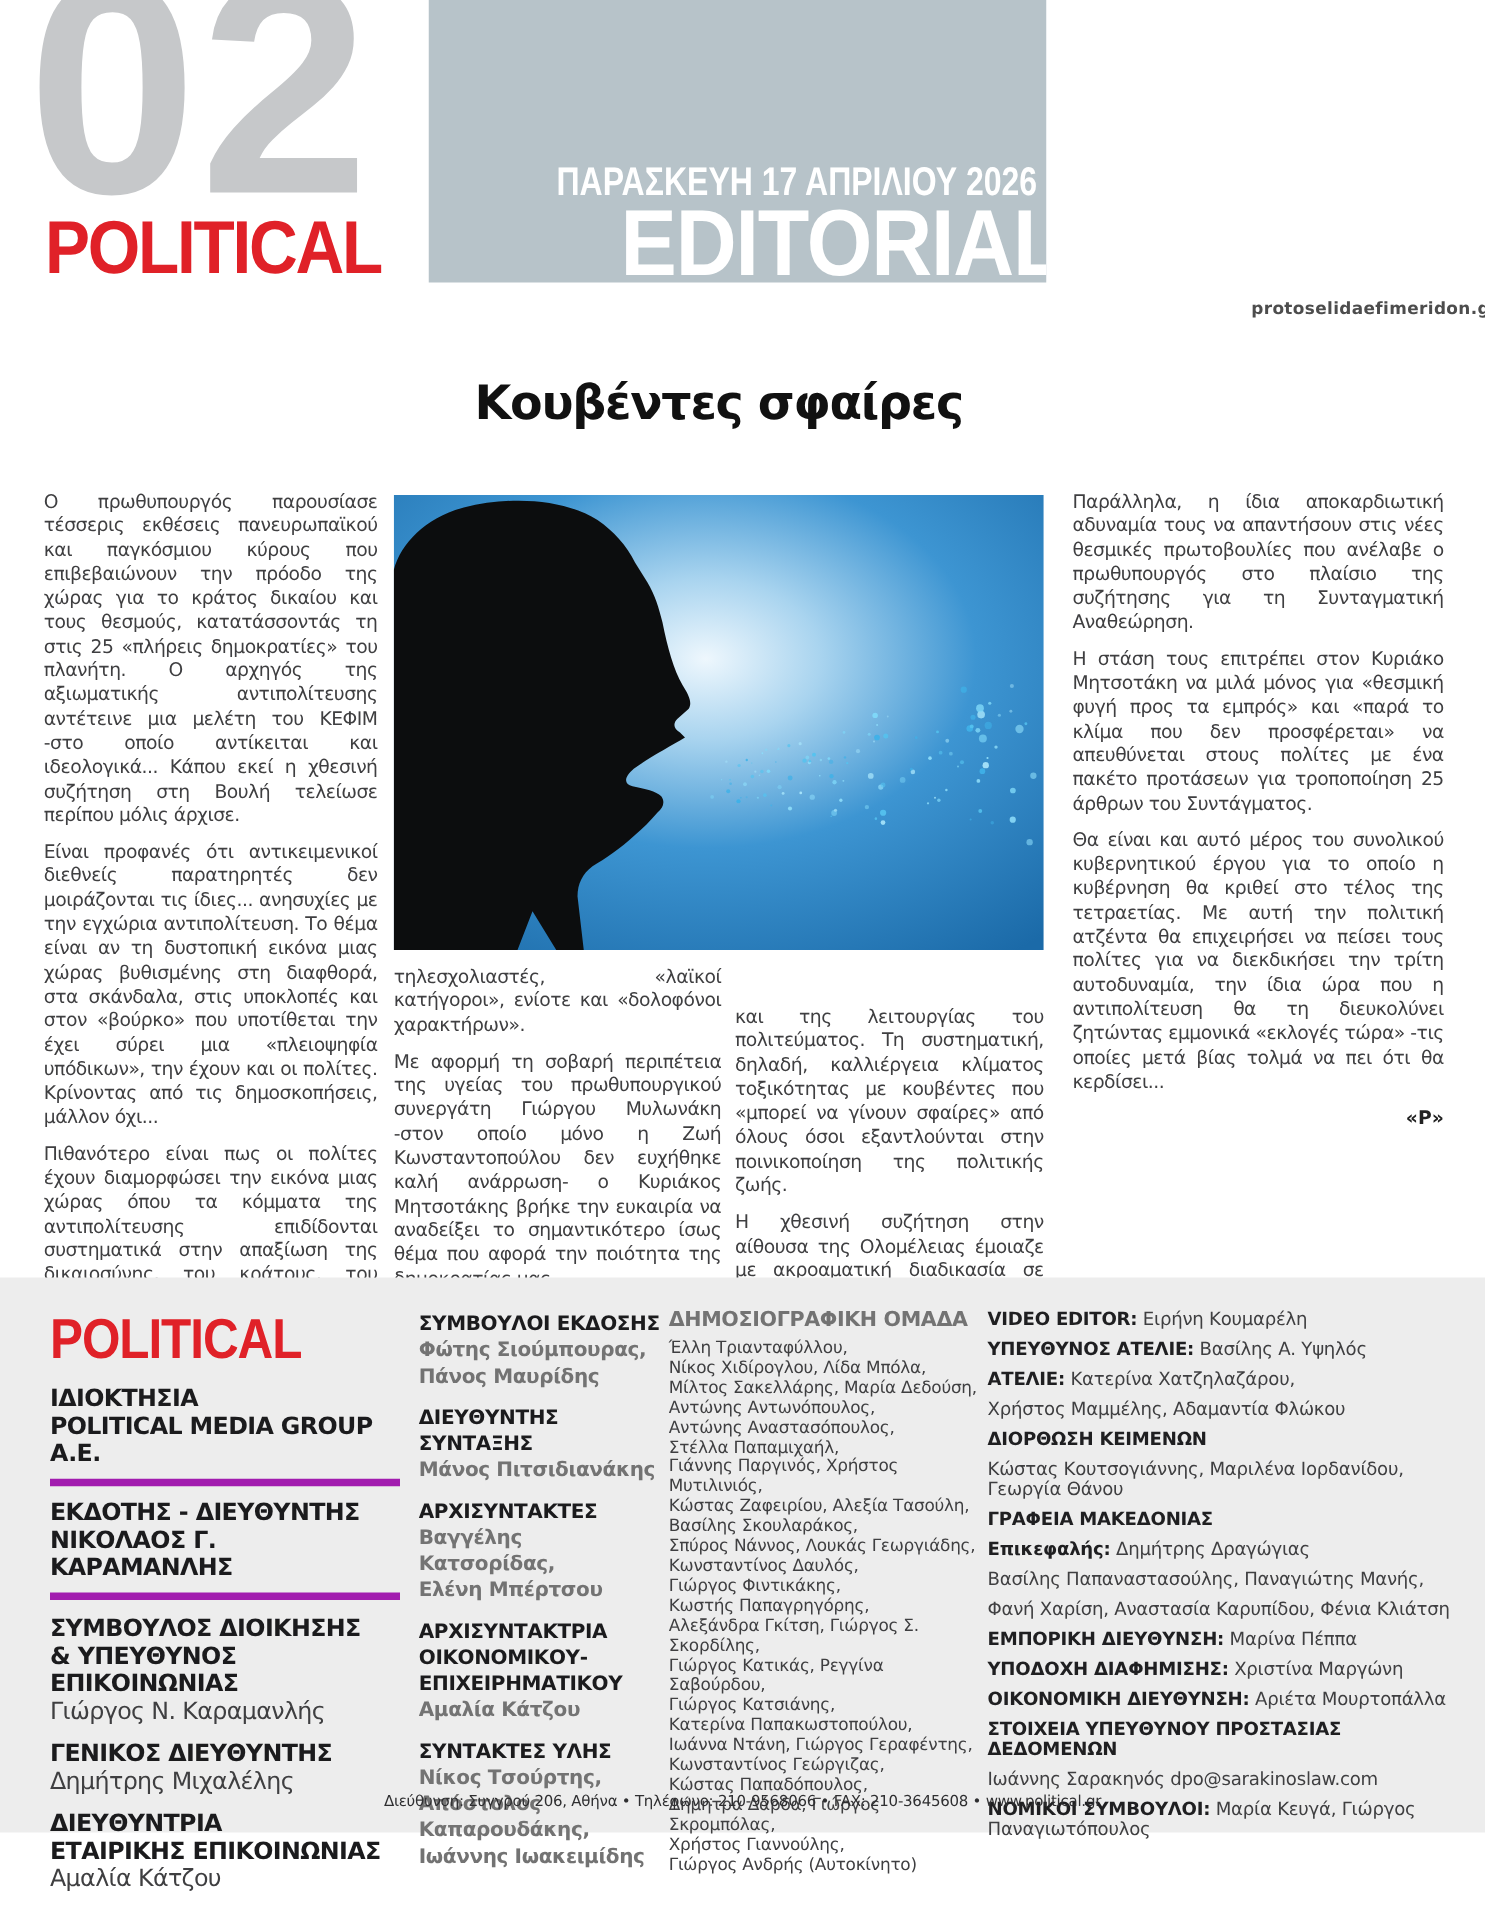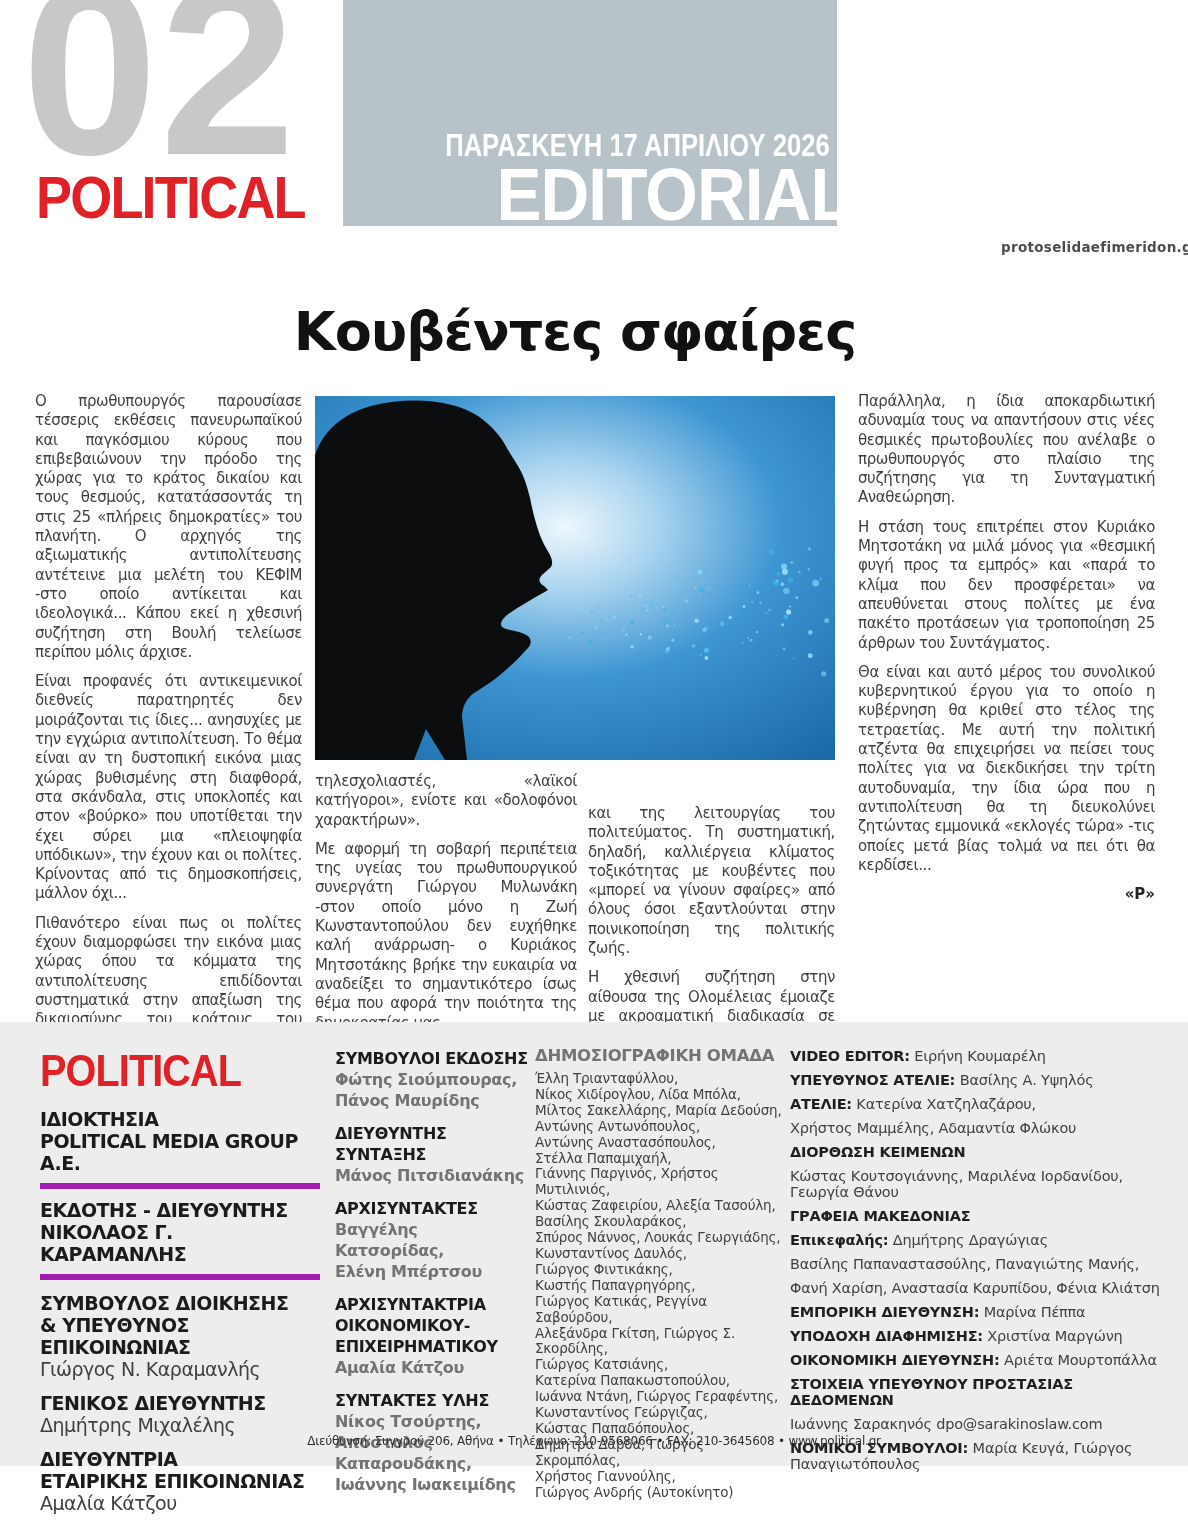--- a/index.html
+++ b/index.html
@@ -18,21 +18,21 @@
     font-weight:bold;font-size:32px;line-height:1;white-space:nowrap;
     transform:scaleX(0.8);transform-origin:right top;}
   .section-title{position:absolute;right:-14px;top:157px;color:#fff;font-family:"Liberation Sans",sans-serif;
     font-weight:bold;font-size:75px;line-height:1;letter-spacing:-1px;white-space:nowrap;
     transform:scaleX(0.9);transform-origin:right top;}
   .watermark{position:absolute;left:1001px;top:239px;font-size:13.5px;font-weight:bold;
     color:#4d4d4d;letter-spacing:0.3px;}
 
   
   .headline{position:absolute;left:285px;top:302px;width:580px;margin:0;text-align:center;
-    font-weight:bold;font-size:54px;line-height:1.1;letter-spacing:-1px;color:#111;}
+    font-weight:bold;font-size:38px;line-height:1.1;letter-spacing:-1px;color:#111;}
 
   
   .bodycol{position:absolute;text-align:justify;color:var(--body-text,#3f3f41);
     font-size:15px;line-height:19.3px;letter-spacing:-0.4px;}
   .bodycol p{margin:0 0 10px 0;}
   .col-left{left:35px;top:392px;width:267px;}
   .col-midleft{left:315px;top:772px;width:262px;}
   .col-midright{left:588px;top:772px;width:247px;margin-top:32px;}
   .col-right{left:858px;top:392px;width:297px;}
   .signature{text-align:right;font-weight:bold;font-size:15px;color:#222;margin-top:6px;letter-spacing:0;}
@@ -288,22 +288,22 @@
           <div class="n3">Αντώνης Αντωνόπουλος,</div>
           <div class="n3">Αντώνης Αναστασόπουλος,</div>
           <div class="n3">Στέλλα Παπαμιχαήλ,</div>
           <div class="n3">Γιάννης Παργινός, Χρήστος Μυτιλινιός,</div>
           <div class="n3">Κώστας Ζαφειρίου, Αλεξία Τασούλη,</div>
           <div class="n3">Βασίλης Σκουλαράκος,</div>
           <div class="n3">Σπύρος Νάννος,  Λουκάς Γεωργιάδης,</div>
           <div class="n3">Κωνσταντίνος Δαυλός,</div>
           <div class="n3">Γιώργος Φιντικάκης,</div>
           <div class="n3">Κωστής Παπαγρηγόρης,</div>
+          <div class="n3">Αλεξάνδρα Γκίτση, Γιώργος Σ. Σκορδίλης,</div>
           <div class="n3">Γιώργος Κατικάς, Ρεγγίνα Σαβούρδου,</div>
-          <div class="n3">Αλεξάνδρα Γκίτση, Γιώργος Σ. Σκορδίλης,</div>
           <div class="n3">Γιώργος Κατσιάνης,</div>
           <div class="n3">Κατερίνα Παπακωστοπούλου,</div>
           <div class="n3">Ιωάννα Ντάνη, Γιώργος Γεραφέντης,</div>
           <div class="n3">Κωνσταντίνος Γεώργιζας,</div>
           <div class="n3">Κώστας Παπαδόπουλος,</div>
           <div class="n3">Δήμητρα Δάρδα, Γιώργος Σκρομπόλας,</div>
           <div class="n3">Χρήστος Γιαννούλης,</div>
           <div class="n3">Γιώργος Ανδρής (Αυτοκίνητο)</div>
         </div>
     </div>

